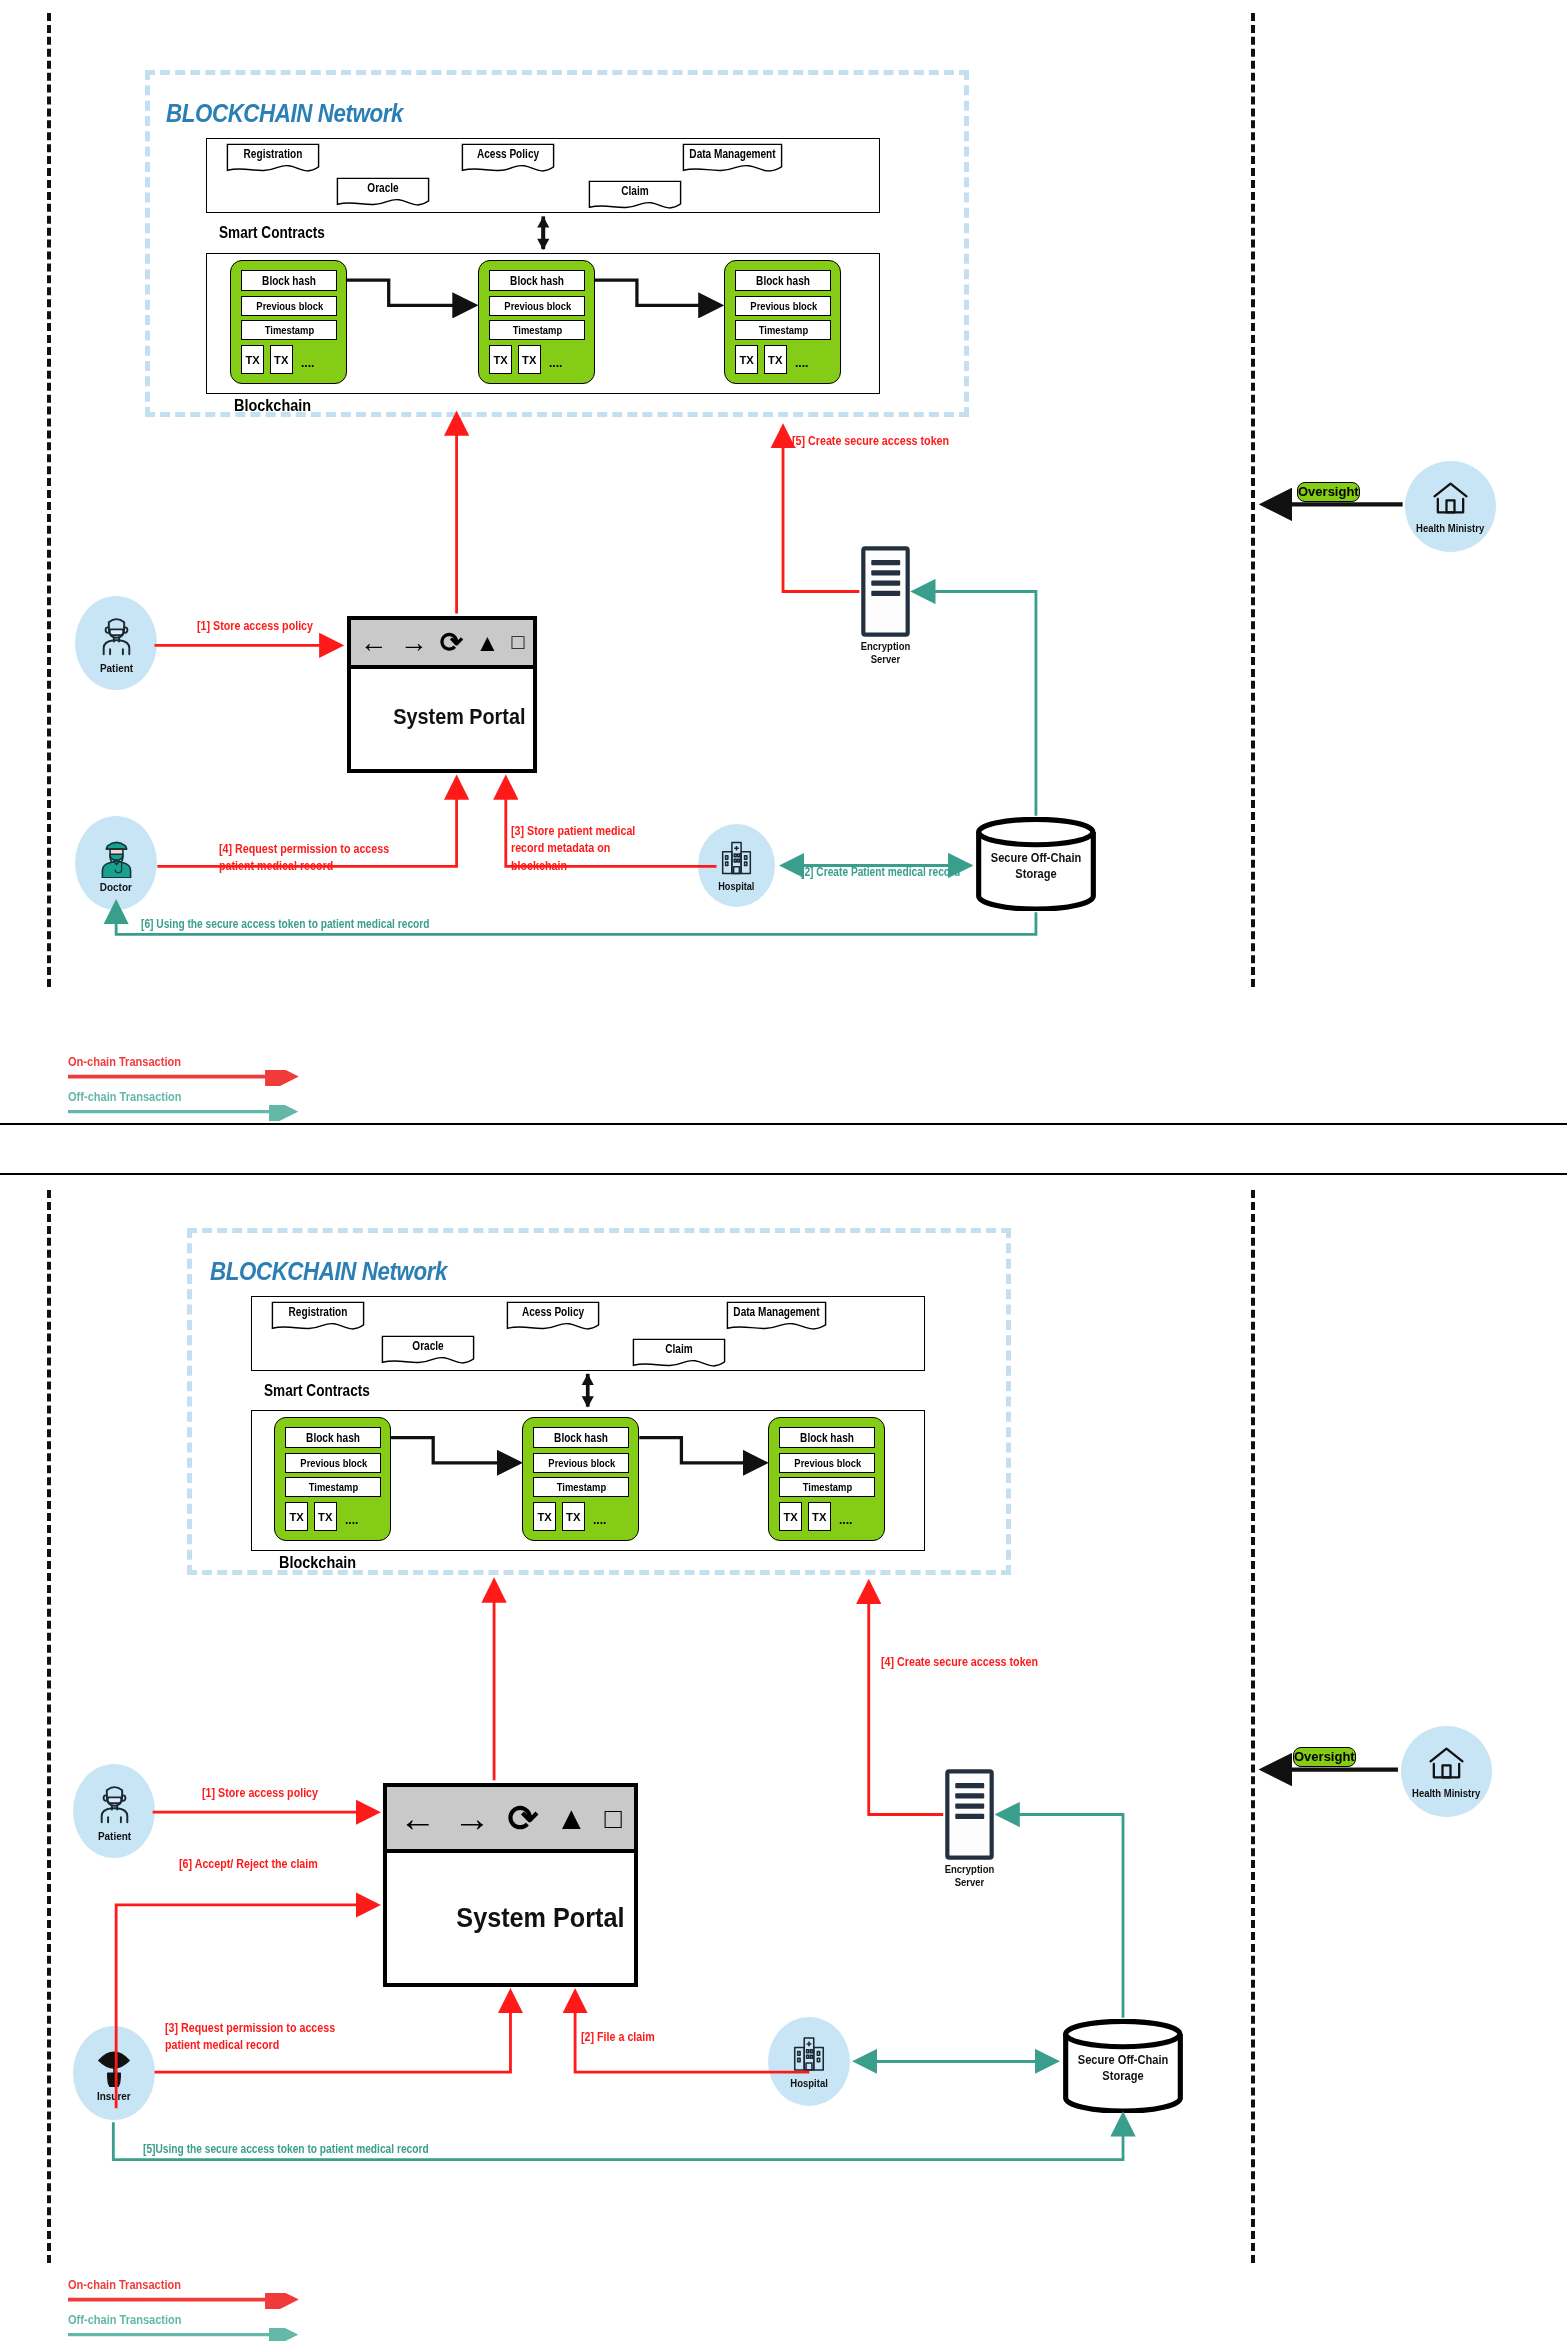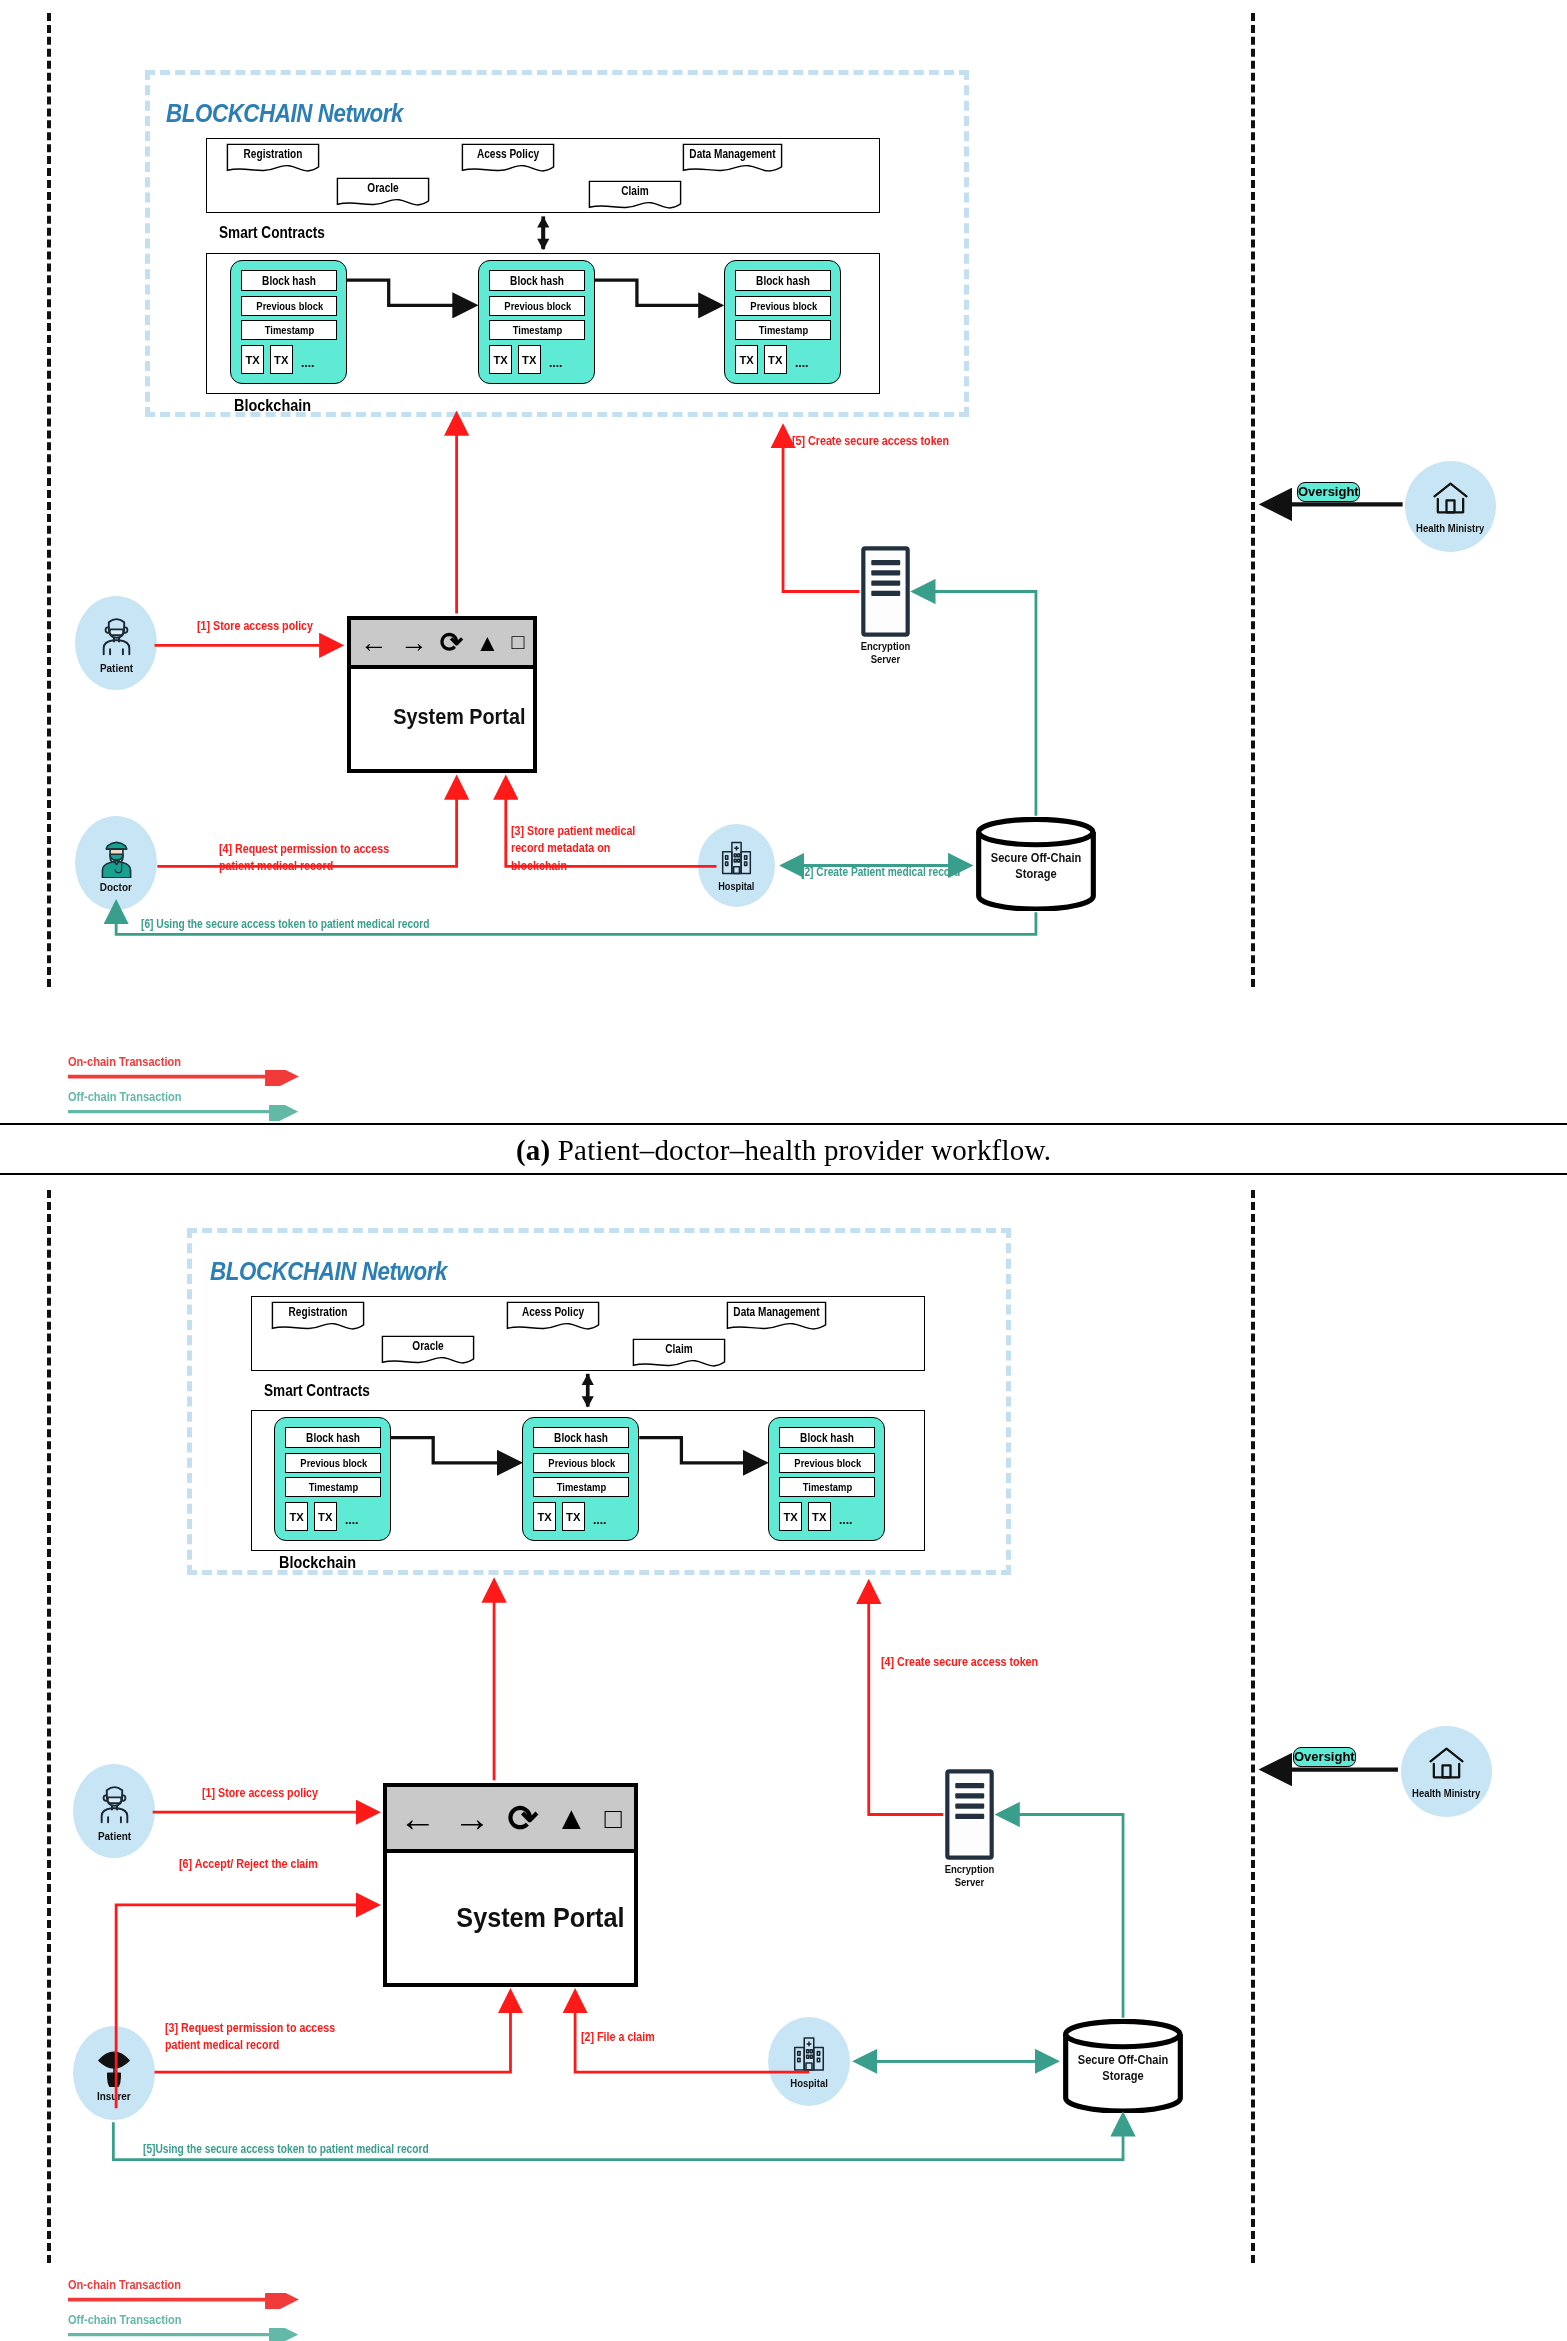--- a/index.html
+++ b/index.html
@@ -30,21 +30,21 @@
 
   
   .doc{position:absolute;}
   .doc svg{display:block;width:100%;height:100%;}
   .doc .doc-label{position:absolute;left:0;top:0;width:100%;
      display:flex;align-items:flex-start;justify-content:center;
      font-weight:bold;color:#000;white-space:nowrap;
      transform:scaleX(.84);transform-origin:center top;}
 
   
-  .blk{position:absolute;box-sizing:border-box;border:1.9px solid #000;border-radius:12px;background:#5eead4;}
+  .blk{position:absolute;box-sizing:border-box;border:1.9px solid #000;border-radius:12px;background:#84cc16;}
   .blk-field{position:absolute;box-sizing:border-box;border:1.9px solid #000;background:#fff;
              display:flex;align-items:center;justify-content:center;
              font-weight:bold;color:#000;white-space:nowrap;}
   .blk-field span{display:block;transform:scaleX(.84);}
   .tx{position:absolute;box-sizing:border-box;border:1.9px solid #000;background:#fff;
       display:flex;align-items:center;justify-content:center;font-weight:bold;color:#000;}
   .dots{position:absolute;font-weight:bold;color:#000;}
 
   
   .lbl{position:absolute;font-weight:bold;color:#000;white-space:nowrap;
@@ -390,23 +390,20 @@
               </marker>
             </defs>
           <path d="M0 14 H480" stroke="#63b8a8" stroke-width="7" marker-end="url(#lta)" fill="none"></path>
         </svg>
       </div>
 
     </div>
   </div>
 
   <div class="panel-rule" style="top:1123px;"></div>
-  <div class="caption" style="top:1134px;height:37px;">
-    <b>(a)</b><span> Patient–doctor–health provider workflow.</span>
-  </div>
   <div class="panel-rule" style="top:1173px;"></div>
 
   <div class="panel" style="top:1176px;height:1204px;">
     <div class="panel-body">
 
       <div class="sys-boundary" style="left:47px;top:14px;width:1208px;height:1073px;"></div>
 
       <div class="bc-dash" style="left:187px;top:52px;width:824px;height:347px;"></div>
       <div class="bc-title" style="left:210px;top:80px;font-size:26px;">BLOCKCHAIN Network</div>
 

